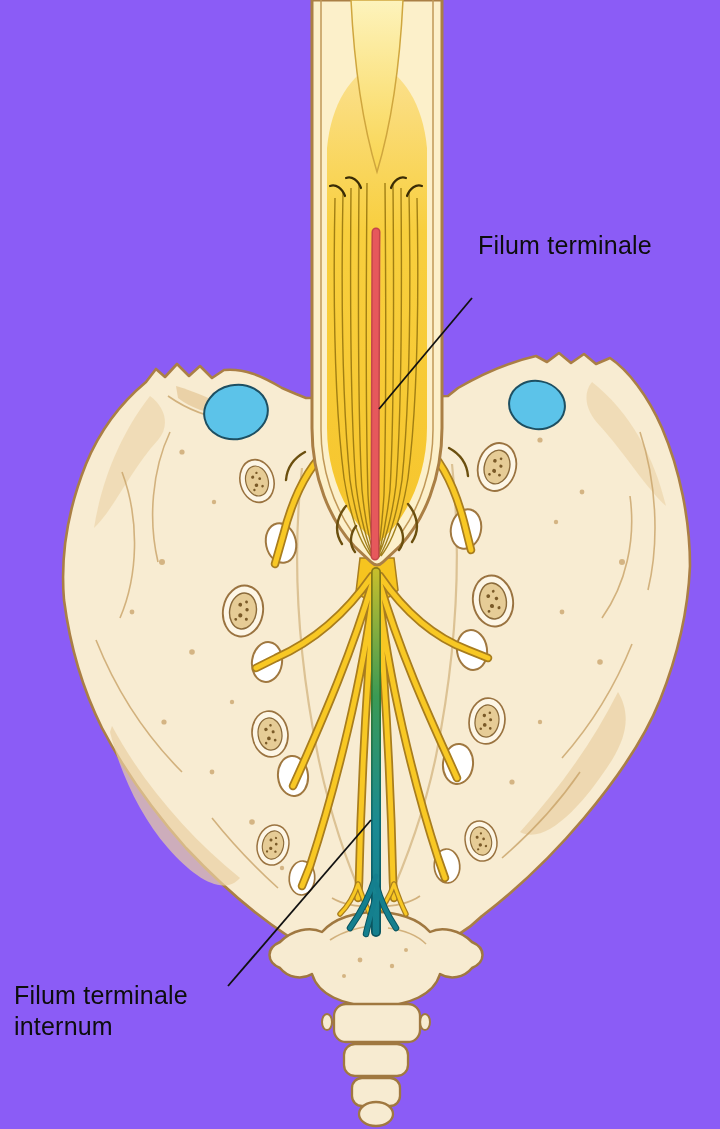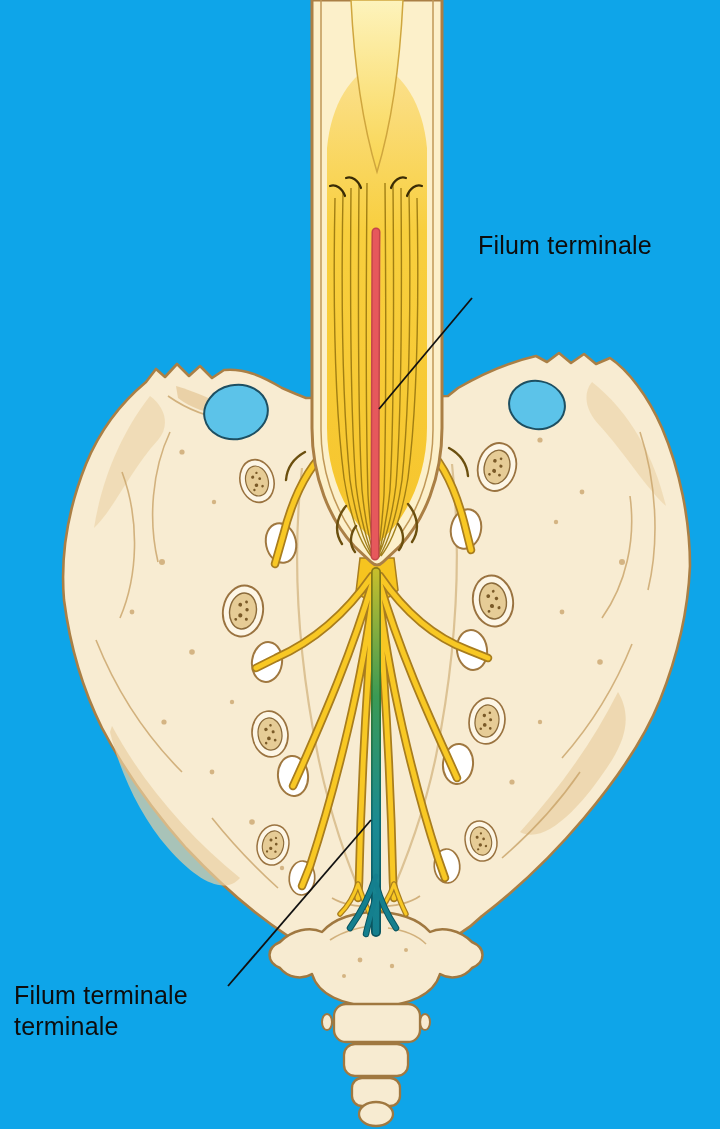--- a/index.html
+++ b/index.html
@@ -1,17 +1,17 @@
 <!DOCTYPE html>
 <html><head>
 <meta charset="utf-8">
 <style>
   html,body { margin:0; padding:0; background:#ffffff; }
   .stage {
-    position:relative; width:720px; height:1129px; background:#0ea5e9;
+    position:relative; width:720px; height:1129px; background:#8b5cf6;
     overflow:hidden; font-family:"Liberation Sans", sans-serif;
   }
   .stage svg { position:absolute; left:0; top:0; }
   .fig-label {
     position:absolute;
     font-family:"Liberation Sans", sans-serif;
     font-size:25px; font-weight:500; color:#0d0d0d;
     line-height:1.22; letter-spacing:.2px; white-space:nowrap;
   }
   .nerve-outline { stroke:#a87d1e; stroke-width:8.5; fill:none; stroke-linecap:round; }
@@ -244,15 +244,15 @@
 
     <line x1="472" y1="298" x2="379" y2="409" stroke="#111111" stroke-width="1.8"></line>
     <line x1="228" y1="986" x2="371" y2="820" stroke="#111111" stroke-width="1.8"></line>
   </svg>
 
   <div class="fig-label" style="left:478px; top:230px;">
     <div>Filum terminale</div>
   </div>
   <div class="fig-label" style="left:14px; top:980px;">
     <div>Filum terminale</div>
-    <div>terminale</div>
+    <div>internum</div>
   </div>
 </div>
 
 </body></html>

